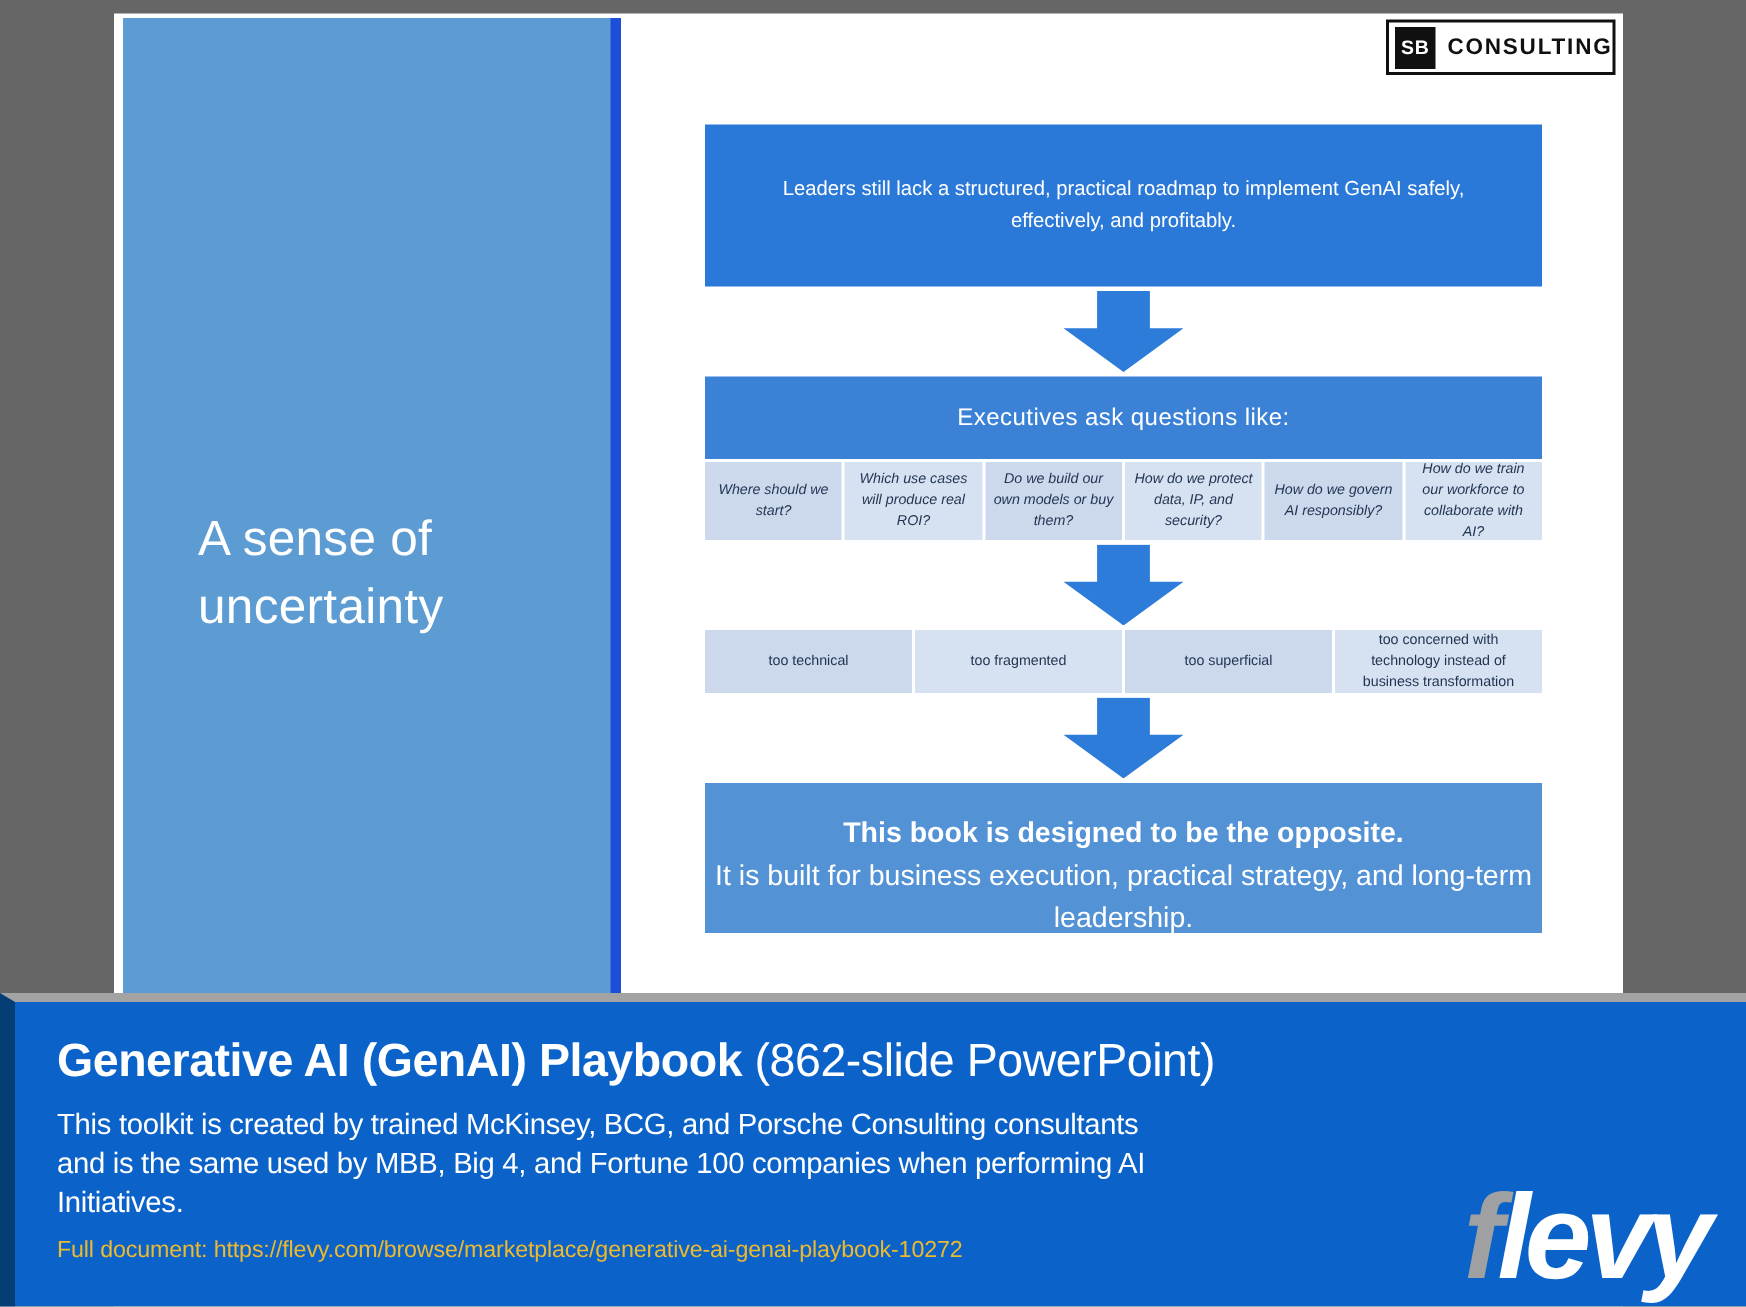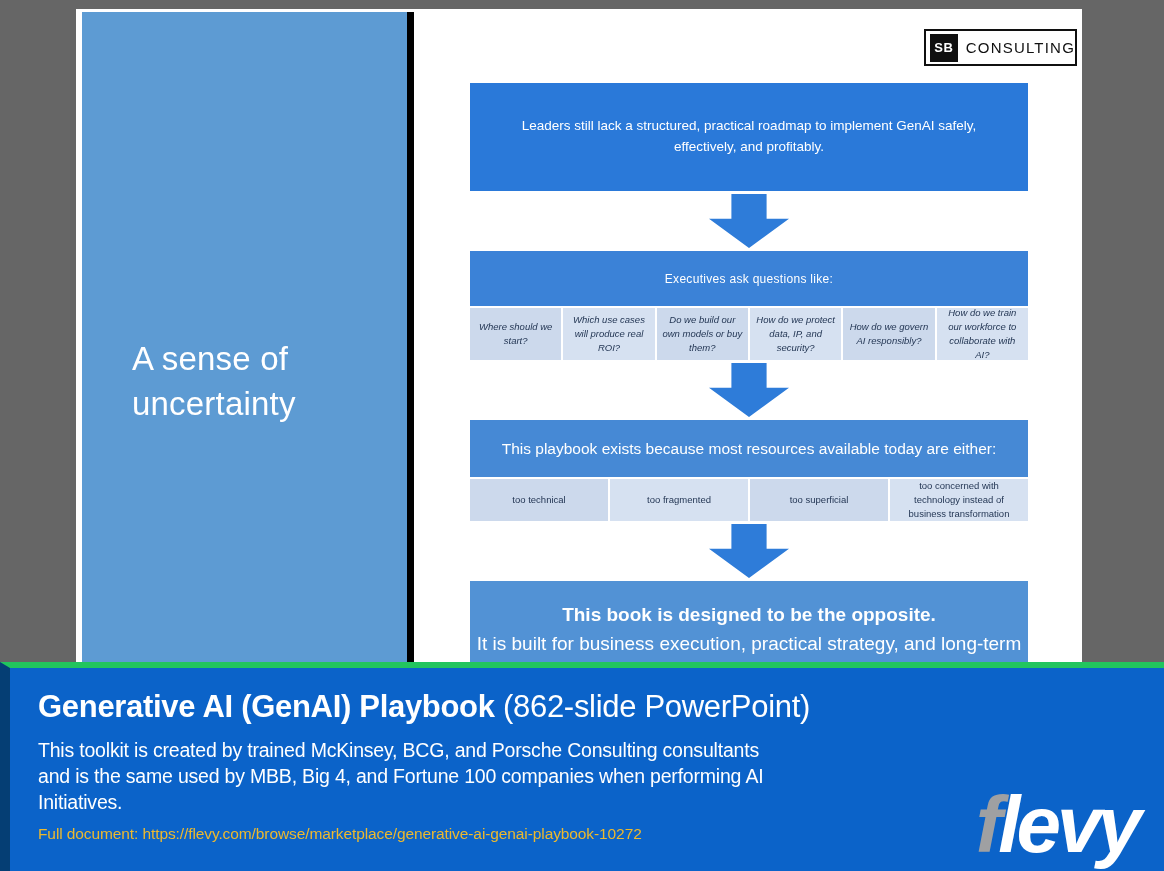--- a/index.html
+++ b/index.html
@@ -17,37 +17,37 @@
     left: 76px; top: 9px;
     width: 1006px; height: 862px;
     background: #ffffff;
   }
 
   .sidebar {
     position: absolute;
     left: 6px; top: 3px;
     width: 332px; height: 655px;
     background: #5d9bd3;
-    border-right: 7px solid #000000;
+    border-right: 7px solid #1d4ed8;
   }
   .sidebar-title {
     position: absolute;
     left: 50px; top: 325px;
     width: 240px;
     color: #ffffff;
     font-size: 33px;
     font-weight: 400;
     line-height: 1.35;
     letter-spacing: 0.2px;
   }
 
   
   .sb-logo {
     position: absolute;
-    right: 5px; top: 20px;
+    right: 5px; top: 4px;
     width: 153px; height: 37px;
     background: #ffffff;
     border: 2px solid #101010;
     display: flex;
     align-items: center;
   }
   .sb-square {
     width: 28px; height: 28px;
     margin-left: 4px;
     background: #101010;
@@ -55,21 +55,21 @@
     font-size: 13px;
     font-weight: bold;
     letter-spacing: 0.5px;
     display: flex;
     align-items: center;
     justify-content: center;
   }
   .sb-word {
     margin-left: 8px;
     font-size: 15px;
-    font-weight: 400;
+    font-weight: 700;
     letter-spacing: 1.2px;
     color: #101010;
   }
 
   
   .flow {
     position: absolute;
     left: 394px; top: 74px;
     width: 558px;
   }
@@ -84,21 +84,21 @@
   .box-problem {
     height: 108px;
     background: #2a79d9;
     font-size: 13.5px;
     line-height: 1.55;
     padding: 0 46px;
   }
   .box-header2 {
     height: 55px;
     background: #3b82d7;
-    font-size: 12px;
+    font-size: 16px;
     letter-spacing: 0.3px;
   }
   .box-header3 {
     height: 57px;
     background: #4689d5;
     font-size: 15.5px;
   }
   .box-opposite {
     height: 100px;
     background: #5292d5;
@@ -137,21 +137,21 @@
   .item-cell:nth-child(even) { background: #d6e1f1; }
   .q-row .item-cell { height: 52px; font-style: italic; }
   .r-row .item-cell { height: 42px; }
 
   
   .banner {
     position: absolute;
     left: 0; top: 662px;
     width: 1164px; height: 209px;
     background: #0b63c9;
-    border-top: 6px solid #22c55e;
+    border-top: 6px solid #a3a3a3;
     border-left: 10px solid #053e74;
     color: #ffffff;
     z-index: 10;
   }
   .banner-title {
     margin: 21px 0 0 28px;
     font-size: 31px;
     letter-spacing: -0.3px;
     white-space: nowrap;
   }
@@ -206,21 +206,20 @@
       <div class="item-cell">Where should we start?</div>
       <div class="item-cell">Which use cases will produce real ROI?</div>
       <div class="item-cell">Do we build our own models or buy them?</div>
       <div class="item-cell">How do we protect data, IP, and security?</div>
       <div class="item-cell">How do we govern AI responsibly?</div>
       <div class="item-cell">How do we train our workforce to collaborate with AI?</div>
     </div>
 
     <div class="arrow-down"></div>
 
-    <div class="flow-box box-header3">This playbook exists because most resources available today are either:</div>
     <div class="item-row r-row">
       <div class="item-cell">too technical</div>
       <div class="item-cell">too fragmented</div>
       <div class="item-cell">too superficial</div>
       <div class="item-cell">too concerned with technology instead of business transformation</div>
     </div>
 
     <div class="arrow-down"></div>
 
     <div class="flow-box box-opposite">

